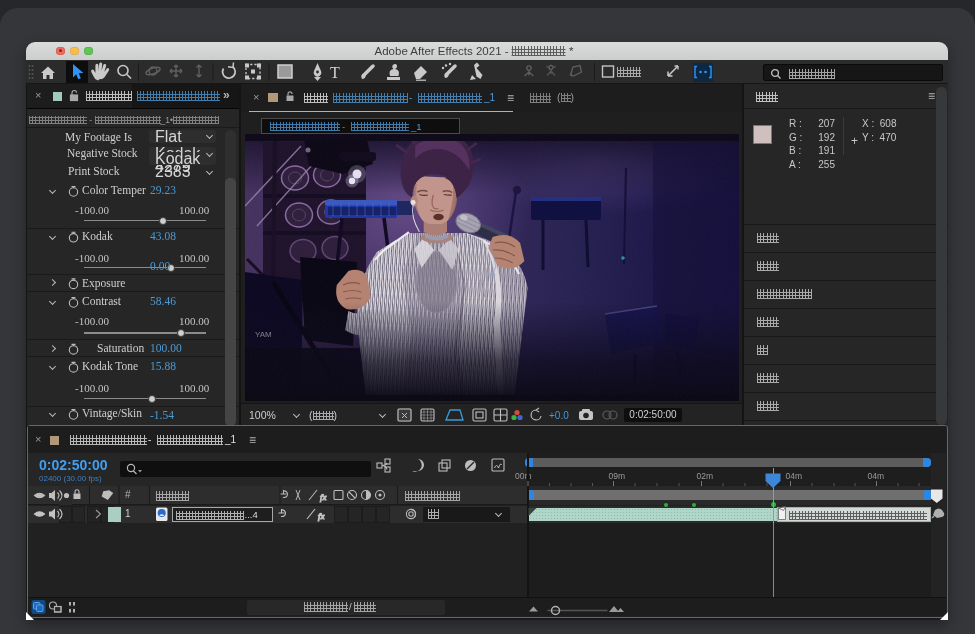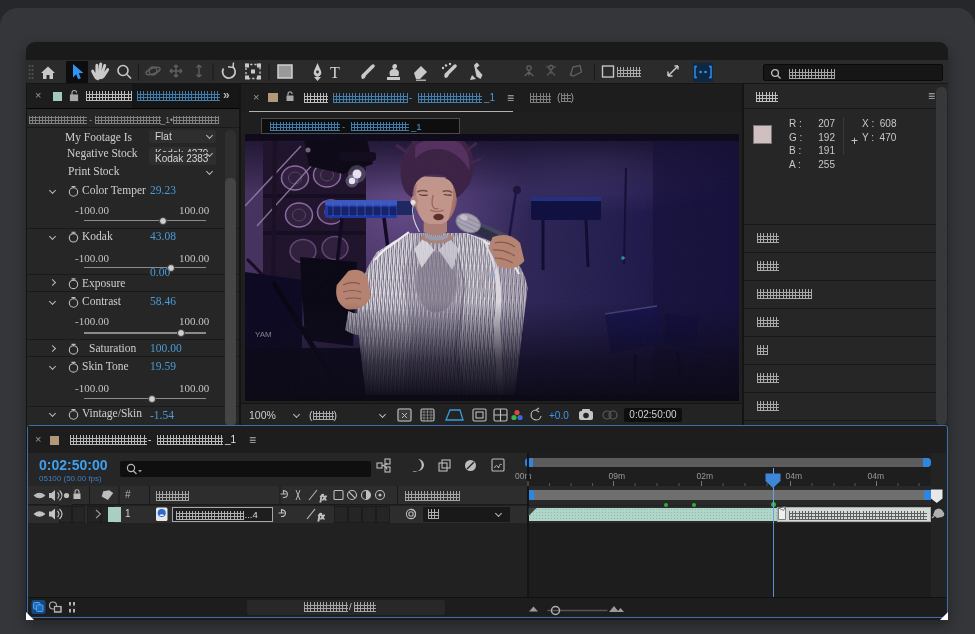--- a/index.html
+++ b/index.html
@@ -11,31 +11,38 @@
 #ttext{position:absolute;top:2.5px;left:448px;transform:translateX(-50%);font-size:11.5px;color:#3d3d3d;white-space:nowrap}
 #toolbar{position:absolute;left:0;top:18px;width:922px;height:24px;background:#2b2b2b;border-bottom:1px solid #161616}
 #main{position:absolute;left:0;top:42px;width:922px;height:384px;background:#141414}
 #lpanel{position:absolute;left:1px;top:0;width:212px;height:384px;background:#262626}
 #cpanel{position:absolute;left:215px;top:0;width:501px;height:384px;background:#1f1f1f}
 #ipanel{position:absolute;left:718px;top:0;width:204px;height:384px;background:#262626}
 #tline{position:absolute;left:1px;top:383px;width:921px;height:193px;background:#212121;border:1.5px solid #3e6ea5;border-radius:3px}
 .tabbar{position:absolute;left:0;top:0;right:0;height:24px;background:#1d1d1d}
 .grip{position:absolute;width:0;height:0;border-style:solid}
 .blue{color:#4e9ad8}
-.ddl{position:absolute;background:#2e2e2e;border-radius:2px;color:#d6d6d6;font-size:10px;line-height:13px;padding-left:6px}
+.ddl{position:absolute;background:#2e2e2e;border-radius:2px;color:#d6d6d6;font-size:16px;line-height:13px;padding-left:6px}
 .chev{position:absolute;width:5px;height:5px;border-right:1.4px solid #bbb;border-bottom:1.4px solid #bbb;transform:rotate(45deg)}
 .pr{position:absolute;font-family:"Liberation Serif",serif;font-size:11.5px;color:#cfcfcf;white-space:nowrap}
 .pv{position:absolute;font-family:"Liberation Serif",serif;font-size:11.5px;color:#4b9bd5;white-space:nowrap}
 .sl{position:absolute;font-family:"Liberation Serif",serif;font-size:11px;color:#c4c4c4}
 .track{position:absolute;height:1.5px;background:#8b8b8b}
 .knob{position:absolute;width:8px;height:8px;border-radius:50%;background:#cfcfcf;border:1px solid #3a3a3a;margin:-3.5px 0 0 -4px}
 .sep{position:absolute;left:0;width:212px;height:1px;background:#1a1a1a}
 </style></head><body>
 <div id="desk"></div>
 <div id="win">
+  <div id="titlebar">
+    <span class="tl" style="left:30.2px;background:#ed6a5e;box-shadow:inset 0 0 0 .5px #c9584e"></span>
+    <span class="tl" style="left:44.2px;background:#f5bf4f;box-shadow:inset 0 0 0 .5px #d6a243"></span>
+    <span class="tl" style="left:58.2px;background:#61c555;box-shadow:inset 0 0 0 .5px #4fa845"></span>
+    <span class="abs" style="left:33px;top:7.4px;width:3px;height:3px;border-radius:50%;background:#7c2c25"></span>
+    <span id="ttext">Adobe After Effects 2021 - <i class="cj" style="width:54px;height:10px;color:#3d3d3d"></i> *</span>
+  </div>
   <div id="toolbar">
     <svg class="abs" style="left:0;top:0" width="922" height="24" viewBox="0 0 922 24">
       <g fill="#555">
           <circle cx="3.5" cy="6" r="1"></circle>
           <circle cx="3.5" cy="10" r="1"></circle>
           <circle cx="3.5" cy="14" r="1"></circle>
           <circle cx="3.5" cy="18" r="1"></circle>
           <circle cx="6.5" cy="6" r="1"></circle>
           <circle cx="6.5" cy="10" r="1"></circle>
           <circle cx="6.5" cy="14" r="1"></circle>
@@ -178,37 +185,37 @@
       <span class="chev" style="left:23px;top:149.8px"></span>
       <div class="pr" style="left:55px;top:146px">Kodak</div>
         <div class="pv" style="left:123px;top:146px">43.08</div>
       <div class="sl" style="left:48px;top:167.5px">-100.00</div>
         <div class="sl" style="left:152px;top:167.5px">100.00</div>
       <div class="track" style="left:57px;top:182.6px;width:122px"></div>
         <span class="knob" style="left:144.3px;top:183.1px"></span>
       <div class="sep" style="top:189.8px"></div>
       <span class="chev" style="left:23px;top:196.4px;transform:rotate(-45deg)"></span>
       <div class="pr" style="left:55px;top:192.5px">Exposure</div>
-        <div class="pv" style="left:123px;top:182px">0.00</div>
+        <div class="pv" style="left:123px;top:176px">0.00</div>
       <div class="sep" style="top:206.9px"></div>
       <span class="chev" style="left:23px;top:215px"></span>
       <div class="pr" style="left:55px;top:211px">Contrast</div>
         <div class="pv" style="left:123px;top:211px">58.46</div>
       <div class="sl" style="left:48px;top:231px">-100.00</div>
         <div class="sl" style="left:152px;top:231px">100.00</div>
       <div class="track" style="left:57px;top:248.3px;width:122px"></div>
         <span class="knob" style="left:153.6px;top:248.8px"></span>
       <div class="sep" style="top:255.2px"></div>
       <span class="chev" style="left:23px;top:261.9px;transform:rotate(-45deg)"></span>
-      <div class="pr" style="left:62px;top:258px">Saturation</div>
+      <div class="pr" style="left:70px;top:258px">Saturation</div>
         <div class="pv" style="left:123px;top:258px">100.00</div>
       <div class="sep" style="top:271.8px"></div>
       <span class="chev" style="left:23px;top:280px"></span>
-      <div class="pr" style="left:55px;top:276px">Skin Tone</div>
-        <div class="pv" style="left:123px;top:276px">19.59</div>
+      <div class="pr" style="left:55px;top:276px">Kodak Tone</div>
+        <div class="pv" style="left:123px;top:276px">15.88</div>
       <div class="sl" style="left:48px;top:297.5px">-100.00</div>
         <div class="sl" style="left:152px;top:297.5px">100.00</div>
       <div class="track" style="left:57px;top:313.8px;width:122px"></div>
         <span class="knob" style="left:124.6px;top:314.3px"></span>
       <div class="sep" style="top:321.5px"></div>
       <span class="chev" style="left:23px;top:327px"></span>
       <div class="pr" style="left:55px;top:323px">Vintage/Skin</div>
         <div class="pv" style="left:123px;top:324.5px">-1.54</div>
       <div class="abs" style="left:198px;top:46px;width:11px;height:296px;background:#2f2f2f;border-radius:5px"></div>
       <div class="abs" style="left:198px;top:94px;width:11px;height:248px;background:#454545;border-radius:5px"></div>
@@ -502,21 +509,21 @@
       <i class="cj abs" style="left:41.5px;top:9px;width:77px;height:10px;color:#e4e4e4"></i>
         <span class="abs" style="left:120px;top:8px;font-size:10px;color:#e4e4e4">- </span>
         <i class="cj abs" style="left:129px;top:9px;width:66px;height:10px;color:#e4e4e4"></i>
         <span class="abs" style="left:197px;top:8px;font-size:10px;color:#e4e4e4">_1</span>
       <span class="abs" style="left:221px;top:7px;color:#b5b5b5;font-size:12px">≡</span>
     </div>
     <div class="abs" style="left:0;top:27px;width:500px;height:33px;background:#262626"></div>
     <div class="abs" style="left:500px;top:27px;width:403px;height:33px;background:#1e1e1e"></div>
     <div class="abs" style="left:903px;top:27px;width:15px;height:144px;background:#232323"></div>
     <div class="abs" style="left:11px;top:31px;font-size:14px;font-weight:bold;color:#3f9ff0">0:02:50:00</div>
-    <div class="abs" style="left:11px;top:47.5px;font-size:8px;color:#3f7fc0">05100 (50.00 fps)</div>
+    <div class="abs" style="left:11px;top:47.5px;font-size:8px;color:#3f7fc0">02400 (30.00 fps)</div>
     <div class="abs" style="left:91.5px;top:34.5px;width:251px;height:16px;background:#0f0f0f;border-radius:2px"></div>
     <div class="abs" style="left:0;top:60px;width:500px;height:19px;background:#2d2d2d;border-bottom:1px solid #1a1a1a"></div>
     <div class="abs" style="left:0;top:79.5px;width:500px;height:17px;background:#2d2d2d"></div>
     <div class="abs" style="left:500px;top:60px;width:403px;height:19px;background:#282828"></div>
     <div class="abs" style="left:500px;top:79.5px;width:403px;height:17px;background:#2a2a2a"></div>
     <i class="cj abs" style="left:127.5px;top:64.5px;width:33px;height:10px;color:#c8c8c8"></i>
     <span class="abs" style="left:97px;top:63px;color:#b0b0b0;font-size:10px">#</span>
     <i class="cj abs" style="left:376.5px;top:64.5px;width:55px;height:10px;color:#c8c8c8"></i>
     <div class="abs" style="left:30.5px;top:79.5px;width:13px;height:17px;background:#252525;border:1px solid #1c1c1c"></div>
     <div class="abs" style="left:43.5px;top:79.5px;width:13px;height:17px;background:#252525;border:1px solid #1c1c1c"></div>

